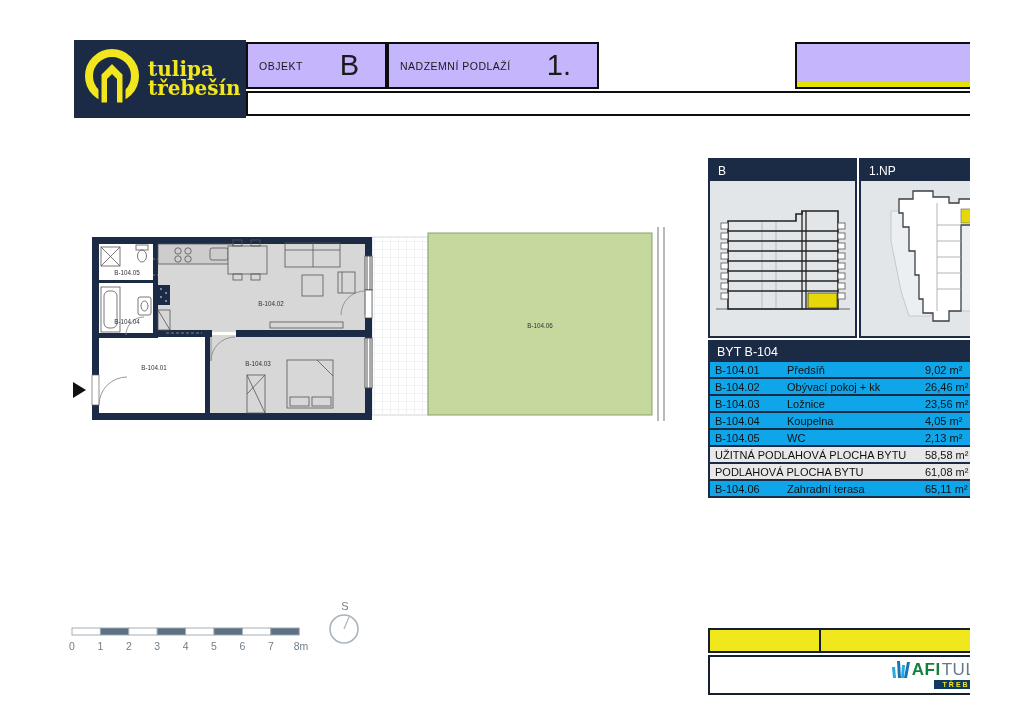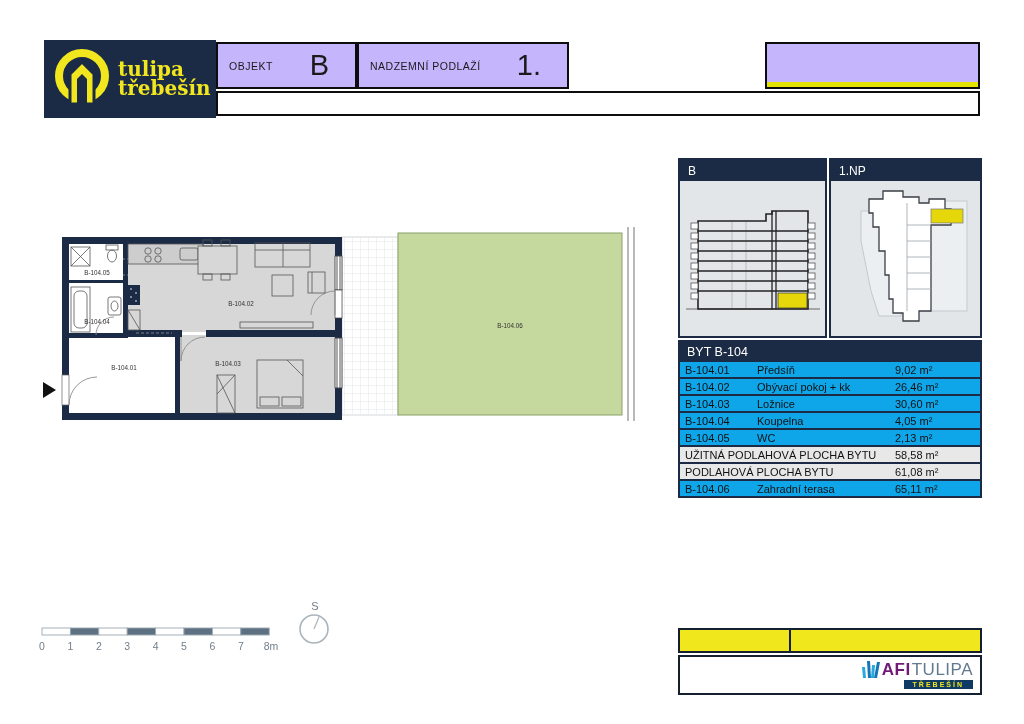--- a/index.html
+++ b/index.html
@@ -1,17 +1,17 @@
 <!DOCTYPE html>
 <html><head>
 <meta charset="utf-8">
 <style>
   html,body{margin:0;padding:0;background:#fff;}
-  .sheet{position:relative;width:1024px;height:724px;background:#ffffff;
-         font-family:"Liberation Sans",sans-serif;overflow:hidden;}
+  .sheet{position:relative;width:940px;height:724px;background:#ffffff;
+         font-family:"Liberation Sans",sans-serif;overflow:hidden;margin-left:30px;}
 
   
   .brand-box{position:absolute;left:44px;top:40px;width:172px;height:78px;
              background:#1b2b45;display:flex;align-items:center;gap:8px;padding-left:10px;box-sizing:border-box;}
   .brand-text{color:#f2e71e;font-family:"DejaVu Serif",serif;font-weight:bold;
               font-size:20px;line-height:0.95;}
   .hfield{position:absolute;top:42px;height:47px;background:#c4b5fd;border:2px solid #0d0d0d;
           box-sizing:border-box;display:flex;align-items:center;justify-content:space-between;}
   .hfield .lbl{font-size:10.5px;letter-spacing:.5px;color:#1a1a1a;padding-left:11px;}
   .hfield .val{font-size:29px;color:#1a1a1a;padding-right:26px;}
@@ -42,21 +42,21 @@
   
   .yellow-row{position:absolute;left:678px;top:628px;width:304px;height:25px;
               border:2px solid #14202e;box-sizing:border-box;background:#f0e71c;display:flex;}
   .yellow-cell-l{width:111px;height:100%;border-right:2px solid #14202e;box-sizing:border-box;}
   .yellow-cell-r{flex:1;height:100%;}
   .logo-row{position:absolute;left:678px;top:655px;width:304px;height:40px;
             border:2px solid #14202e;box-sizing:border-box;background:#fff;
             display:flex;align-items:center;justify-content:flex-end;padding-right:7px;}
   .afi-wrap{display:flex;flex-direction:column;align-items:flex-end;}
   .afi-line{display:flex;align-items:flex-end;gap:1px;}
-  .afi-bold{font-size:17px;font-weight:bold;color:#701a75;letter-spacing:.5px;line-height:1;}
+  .afi-bold{font-size:17px;font-weight:bold;color:#15803d;letter-spacing:.5px;line-height:1;}
   .afi-light{font-size:17px;color:#63798d;letter-spacing:.5px;line-height:1;}
   .afi-chip{background:#0e3a63;color:#f2e71e;font-size:7px;font-weight:bold;
             letter-spacing:2px;padding:1px 9px;margin-top:2px;}
 
   svg text{font-family:"Liberation Sans",sans-serif;}
 </style>
 </head>
 <body>
 
 <div class="sheet">
@@ -300,21 +300,21 @@
       <span class="c-area">9,02 m²</span>
     </div>
     <div class="trow">
       <span class="c-code">B-104.02</span>
       <span class="c-name">Obývací pokoj + kk</span>
       <span class="c-area">26,46 m²</span>
     </div>
     <div class="trow">
       <span class="c-code">B-104.03</span>
       <span class="c-name">Ložnice</span>
-      <span class="c-area">30,60 m²</span>
+      <span class="c-area">23,56 m²</span>
     </div>
     <div class="trow">
       <span class="c-code">B-104.04</span>
       <span class="c-name">Koupelna</span>
       <span class="c-area">4,05 m²</span>
     </div>
     <div class="trow">
       <span class="c-code">B-104.05</span>
       <span class="c-name">WC</span>
       <span class="c-area">2,13 m²</span>

